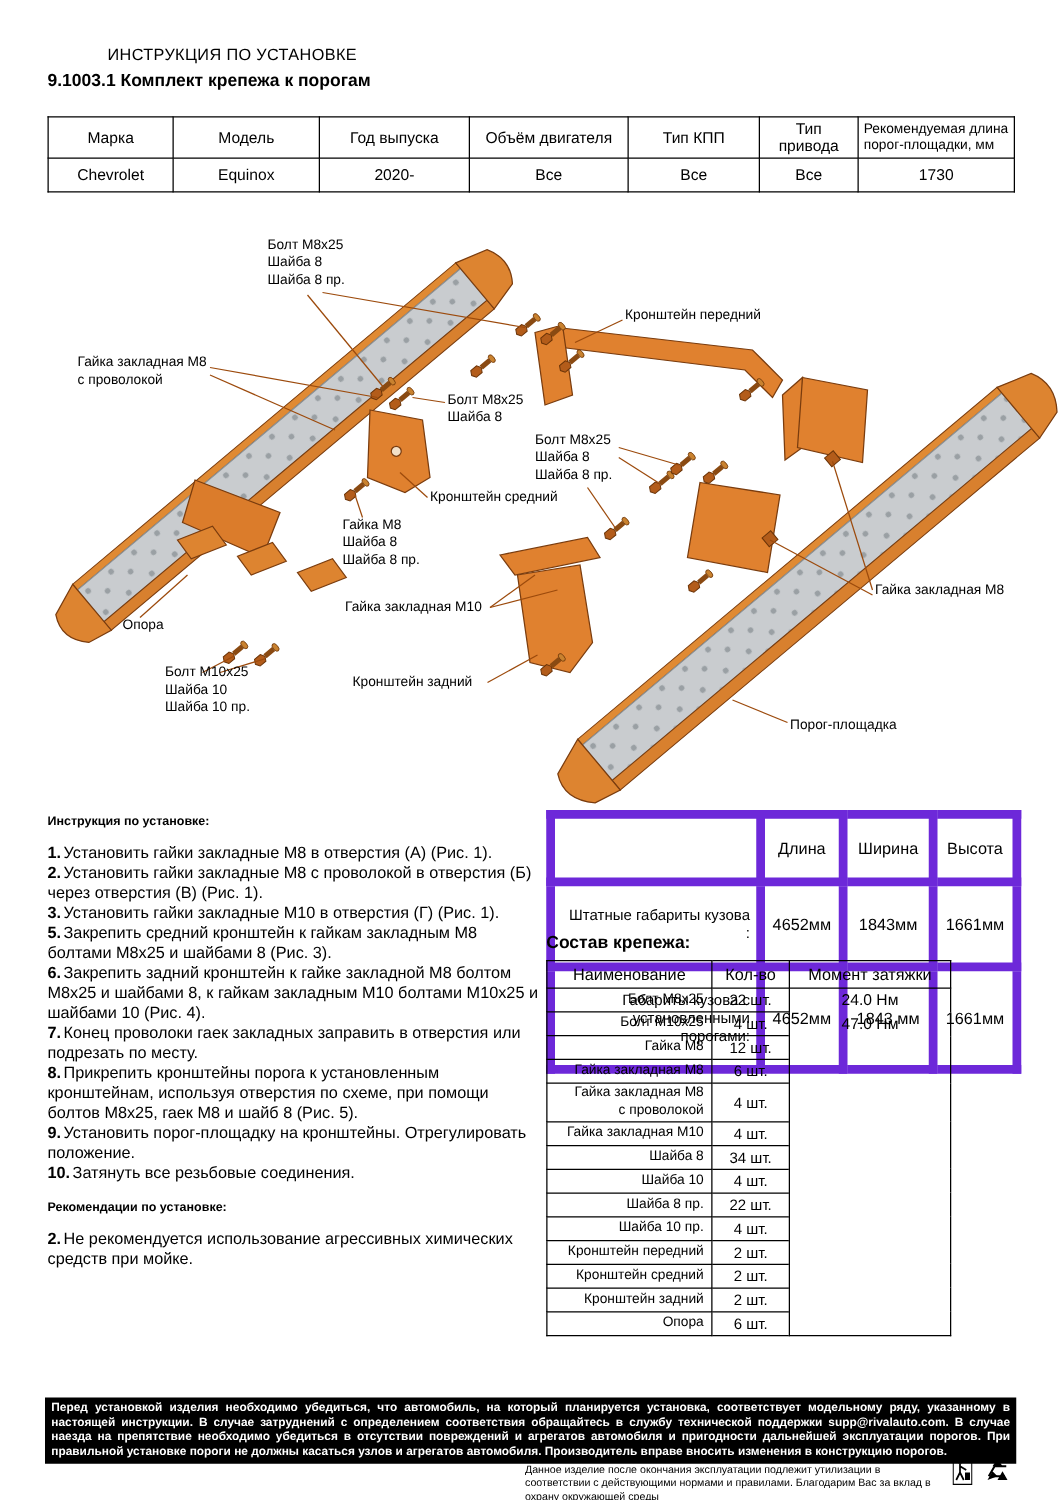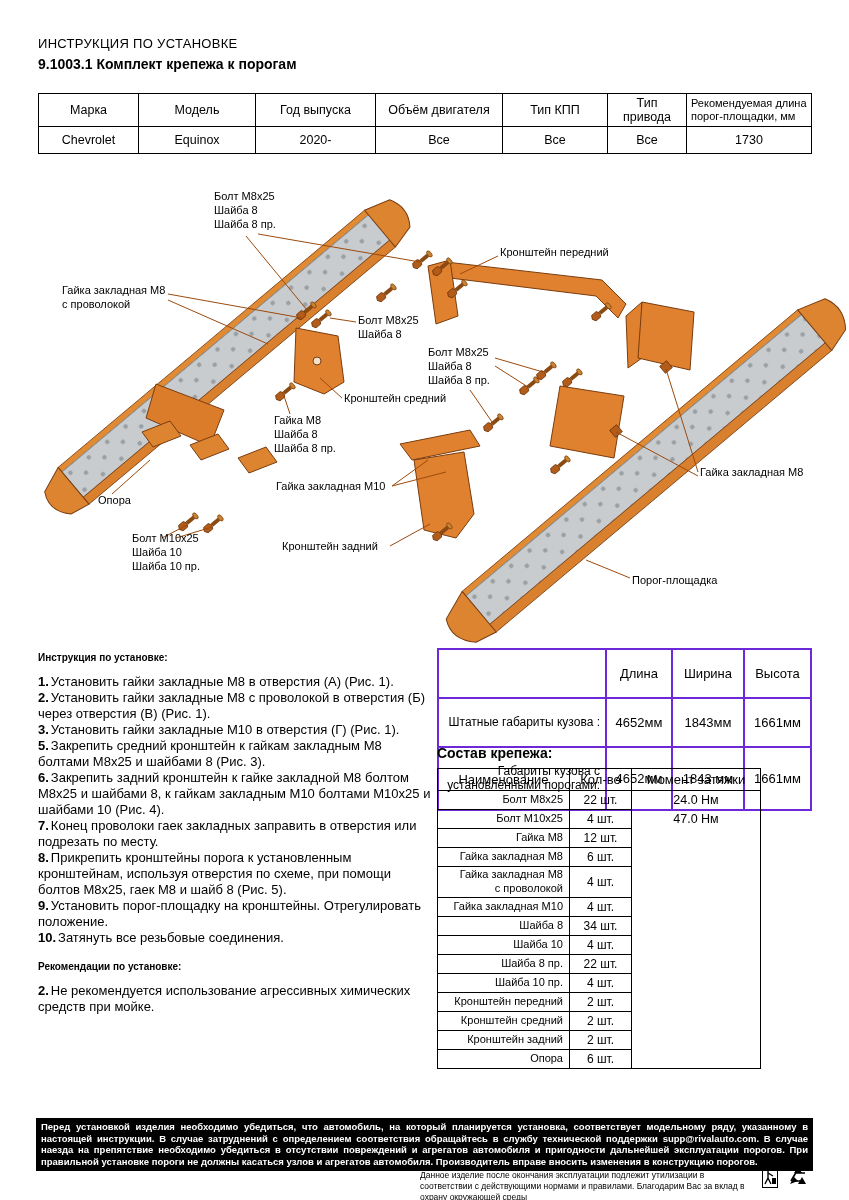--- a/index.html
+++ b/index.html
@@ -1,21 +1,21 @@
 <!DOCTYPE html>
 <html><head>
 <meta charset="utf-8">
 <style>
   * { margin:0; padding:0; box-sizing:border-box; }
   html,body { width:849px; height:1200px; background:#ffffff; overflow:hidden; }
   body { font-family:"Liberation Sans", sans-serif; color:#000; position:relative; }
   .page { position:absolute; left:0; top:0; width:849px; height:1200px; background:#fff; }
 
   .titles { position:absolute; left:38px; top:36px; }
-  .title1 { font-size:13px; letter-spacing:.3px; }
+  .title1 { font-size:13px; letter-spacing:.3px;margin-left:48px; }
   .title2 { font-size:14px; font-weight:bold; margin-top:5px; }
 
   table { border-collapse:collapse; }
   .pre { white-space:pre-line; }
 
   .spec-table { position:absolute; left:38px; top:93px; width:773px; table-layout:fixed; }
   .spec-table th, .spec-table td { border:1px solid #000; font-size:12.5px; font-weight:normal; text-align:center; height:27px; padding:2px 4px; }
   .spec-table th.wide { font-size:11px; text-align:left; line-height:1.15; }
 
   .diagram { position:absolute; left:0; top:166px; width:849px; height:482px; }
@@ -23,21 +23,21 @@
   .dlabel { position:absolute; font-size:11px; line-height:1.27; white-space:pre-line; }
 
   .left-col { position:absolute; left:38px; top:652px; width:394px; }
   .section-title { font-size:10px; font-weight:bold; margin-bottom:11px; }
   .step { font-size:13px; line-height:1.23; }
   .step .num { font-weight:bold; margin-right:2px; }
   .rec-title { margin-top:15px; }
   .rec-item { margin-top:6px; }
 
   .dims-table { position:absolute; left:437px; top:648px; width:373px; table-layout:fixed; }
-  .dims-table th, .dims-table td { border:2px solid #6d28d9; font-size:13px; font-weight:normal; padding:16px 5px; text-align:center;margin-top:37px; }
+  .dims-table th, .dims-table td { border:7px solid #6d28d9; font-size:13px; font-weight:normal; padding:16px 5px; text-align:center;margin-top:37px; }
   .dims-table td.rowlabel { font-size:12px; text-align:right; line-height:1.2; }
 
   .parts-title { position:absolute; left:437px; top:745px; font-size:14px; font-weight:bold; }
   .parts-table { position:absolute; left:437px; top:768px; width:323px; table-layout:fixed; }
   .parts-table th { border:1px solid #000; font-size:13px; font-weight:normal; height:22px; padding:2px; }
   .parts-table td { border:1px solid #000; height:19px; padding:1px 6px; }
   .parts-table td.name { font-size:11px; text-align:right; line-height:1.25; }
   .parts-table td.qty { font-size:12px; text-align:center; }
   .parts-table td.torque { vertical-align:top; text-align:center; font-size:12.5px; padding-top:0; }
   .parts-table .tq { height:19px; line-height:19px; }

